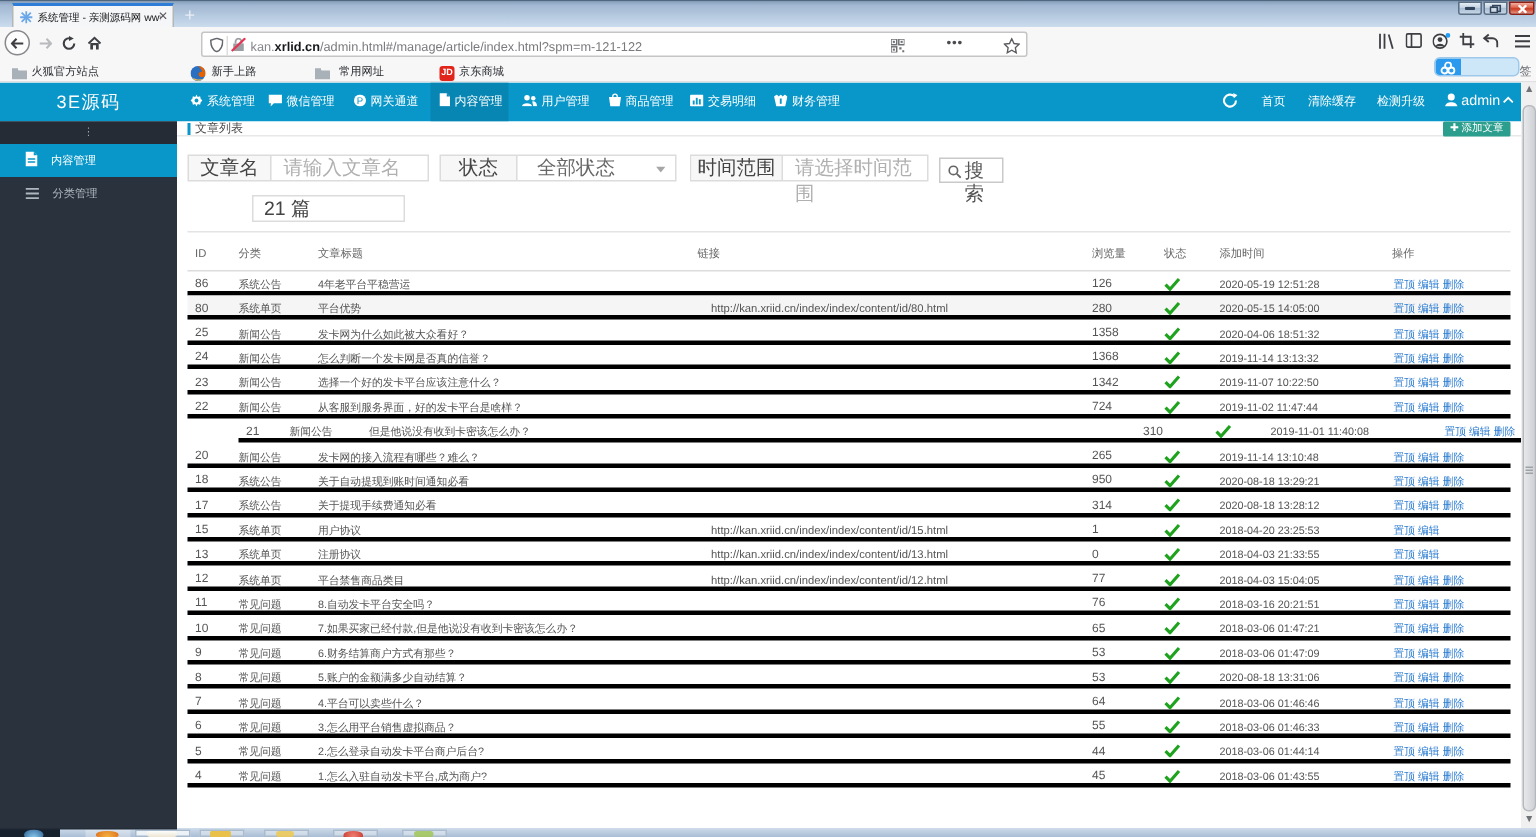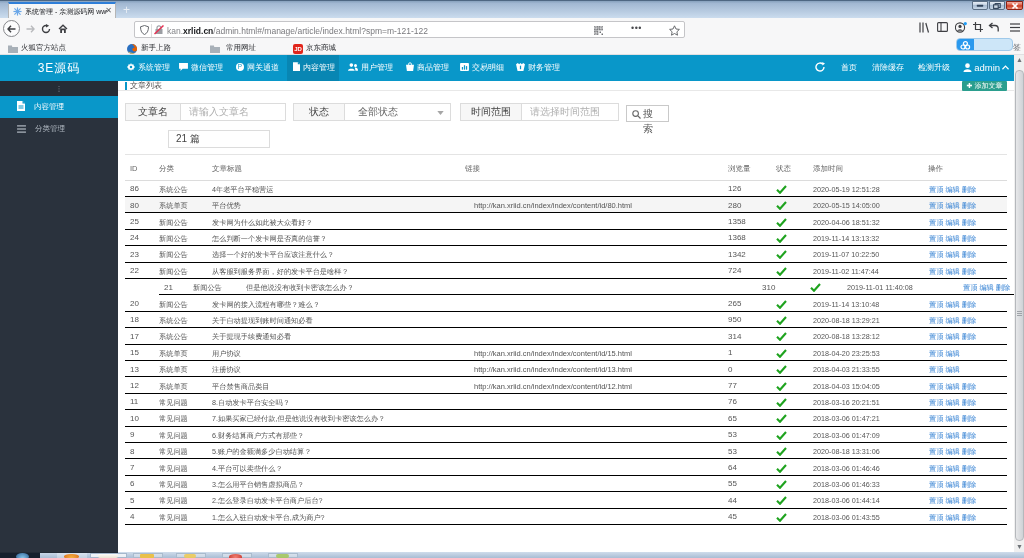--- a/index.html
+++ b/index.html
@@ -38,30 +38,30 @@
 #side{position:absolute;left:0;top:26px;width:118px;height:471px;background:#2a323d;}
 #side .mini{position:absolute;left:0;top:0;width:118px;height:15px;background:#252c36;color:#9aa6b1;text-align:center;font-size:7px;line-height:16px;letter-spacing:0;}
 #side .it1{position:absolute;left:0;top:15px;width:118px;height:21.5px;background:#0997c9;color:#fff;font-size:7.5px;line-height:22px;}
 #side .it2{position:absolute;left:0;top:36.5px;width:118px;height:22px;color:#aeb6bf;font-size:7.5px;line-height:22px;}
 #side svg{vertical-align:-2px;margin:0 9px 0 17px;}
 
 #content{position:absolute;left:118px;top:26px;width:896px;height:471px;background:#fff;}
 #ptitle{position:absolute;left:0;top:0;width:904px;height:9.5px;border-bottom:1px solid #e8e8e8;}
 #ptitle .bar{position:absolute;left:6.5px;top:0.5px;width:2.5px;height:8px;background:#0997c9;}
 #ptitle .t{position:absolute;left:12px;top:0px;font-size:8px;color:#4a4a4a;line-height:9px;}
-.fbox{position:absolute;height:18px;border:1px solid #dcdcdc;background:#fff;font-size:10px;}
+.fbox{position:absolute;height:18px;border:1px solid #dcdcdc;background:#fff;font-size:13px;}
 .fbox .lab{position:absolute;left:0;top:0;bottom:0;background:#f7f7f7;border-right:1px solid #dcdcdc;color:#444;text-align:center;}
 .fbox .ph{position:absolute;top:0;color:#b0b0b0;line-height:16.5px;}
 .fbox .val{position:absolute;top:0;color:#666;line-height:16.5px;}
 .flab{position:absolute;font-size:10px;color:#444;margin-left:36px;}
 
 .tline{position:absolute;left:7px;width:882px;height:0;border-top:1px solid #e4e4e4;}
 #thead{position:absolute;left:7px;top:73.5px;width:882px;height:26px;border-bottom:1px solid #dcdcdc;font-size:7.5px;color:#666;}
 #thead span{position:absolute;top:9px;}
-.trow{position:absolute;left:125px;width:882px;height:16.4px;border-bottom:1px solid #000000;font-size:7.2px;color:#555;}
+.trow{position:absolute;left:125px;width:882px;height:16.4px;border-bottom:3px solid #000000;font-size:7.2px;color:#555;}
 .trow>span{position:absolute;top:4.2px;white-space:nowrap;}
 .c-id{left:5px;font-size:8px;top:3.6px !important;}.c-cat{left:34px;}.c-title{left:87px;}.c-link{left:349px;font-size:7.5px;}
 .c-views{left:603px;font-size:8px;top:3.6px !important;}.c-chk{left:651px;top:3.5px;}.c-date{left:688px;}.c-ops{left:804px;color:#2d7dd2;}
 .lk{color:#2d7dd2;}
 
 #sbar{left:1014px;top:55px;width:10px;height:497px;background:#f0f0f0;}
 #sthumb{position:absolute;left:0.5px;top:15px;width:9px;height:471px;background:linear-gradient(90deg,#e7e8ea,#cfd2d6);border:1px solid #b5b8bc;border-radius:4px;}
 
 #taskbar{left:0;top:552px;width:1024px;height:6px;background:linear-gradient(#cfdceb,#a9bdd4);}
 </style></head><body>

